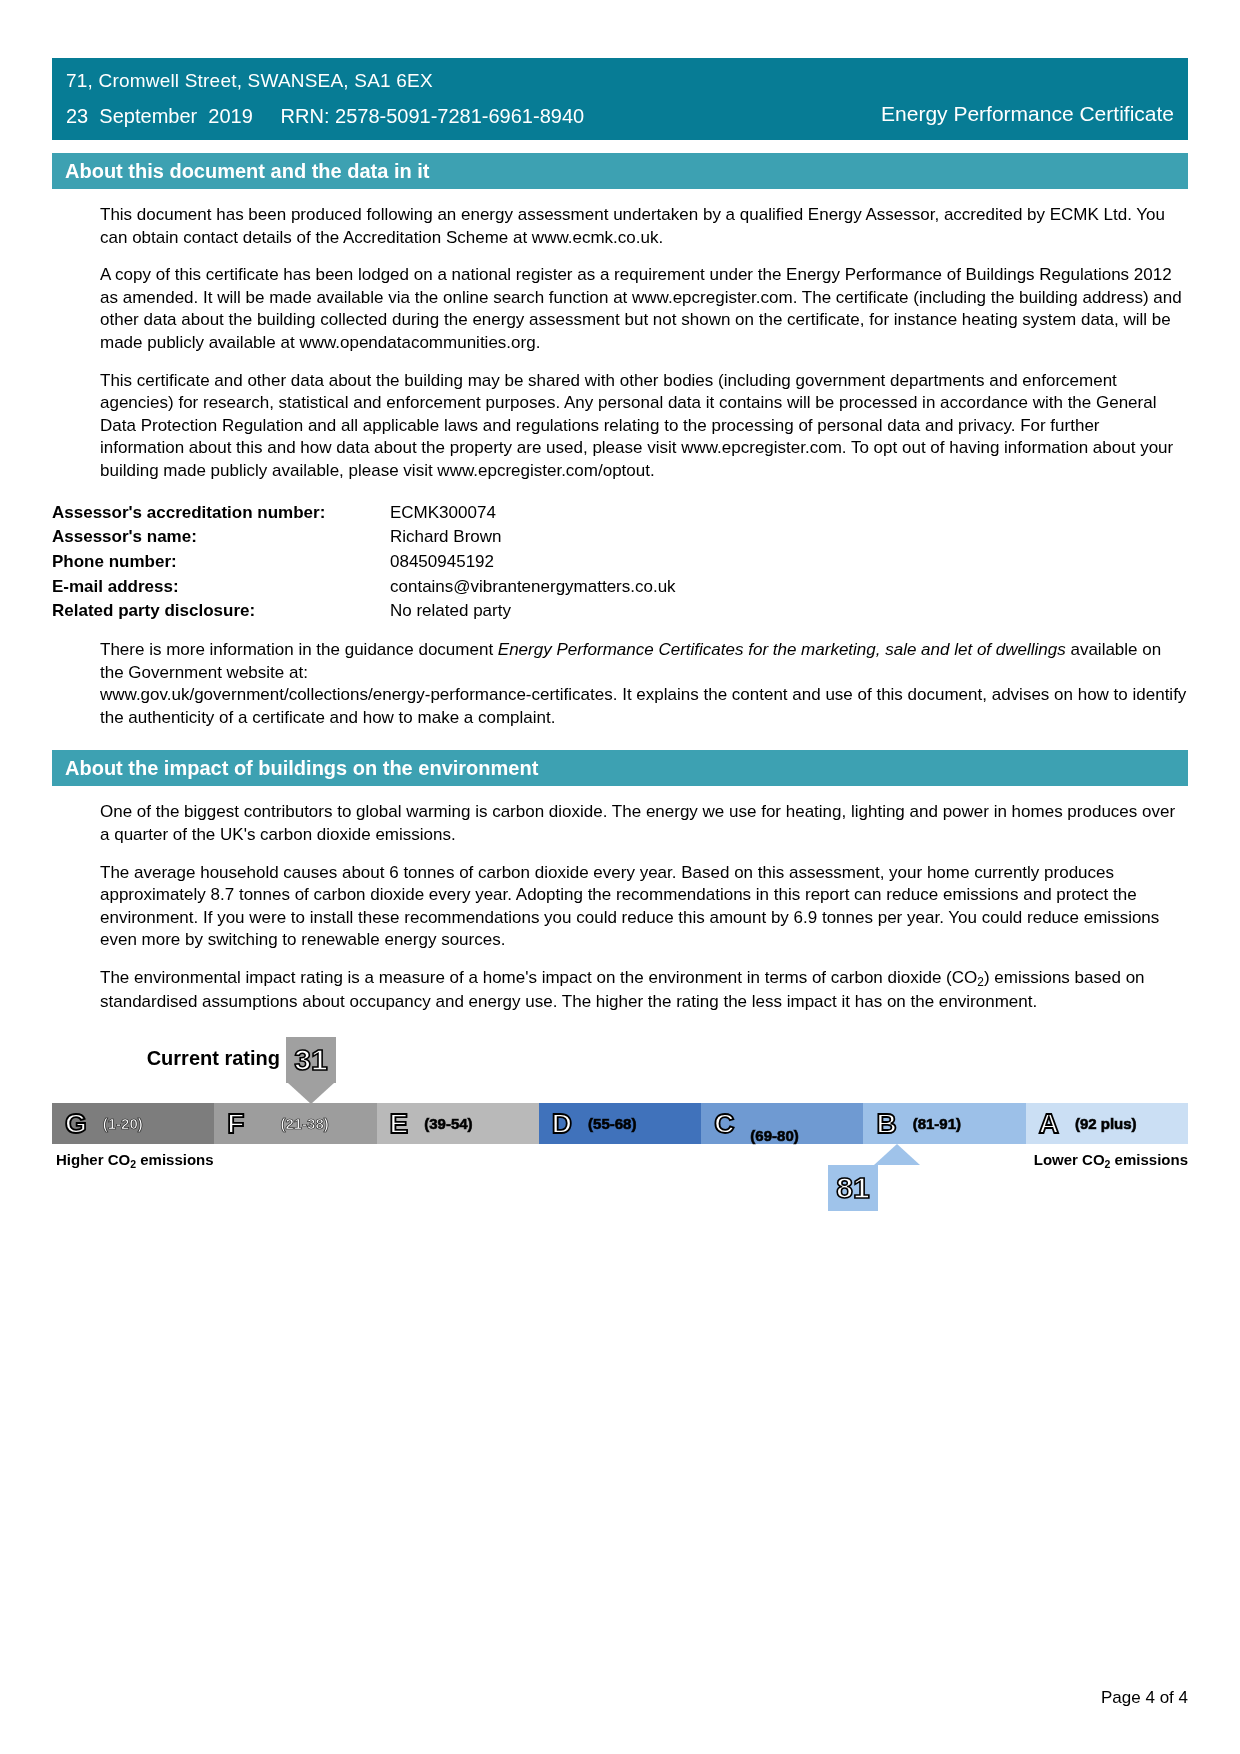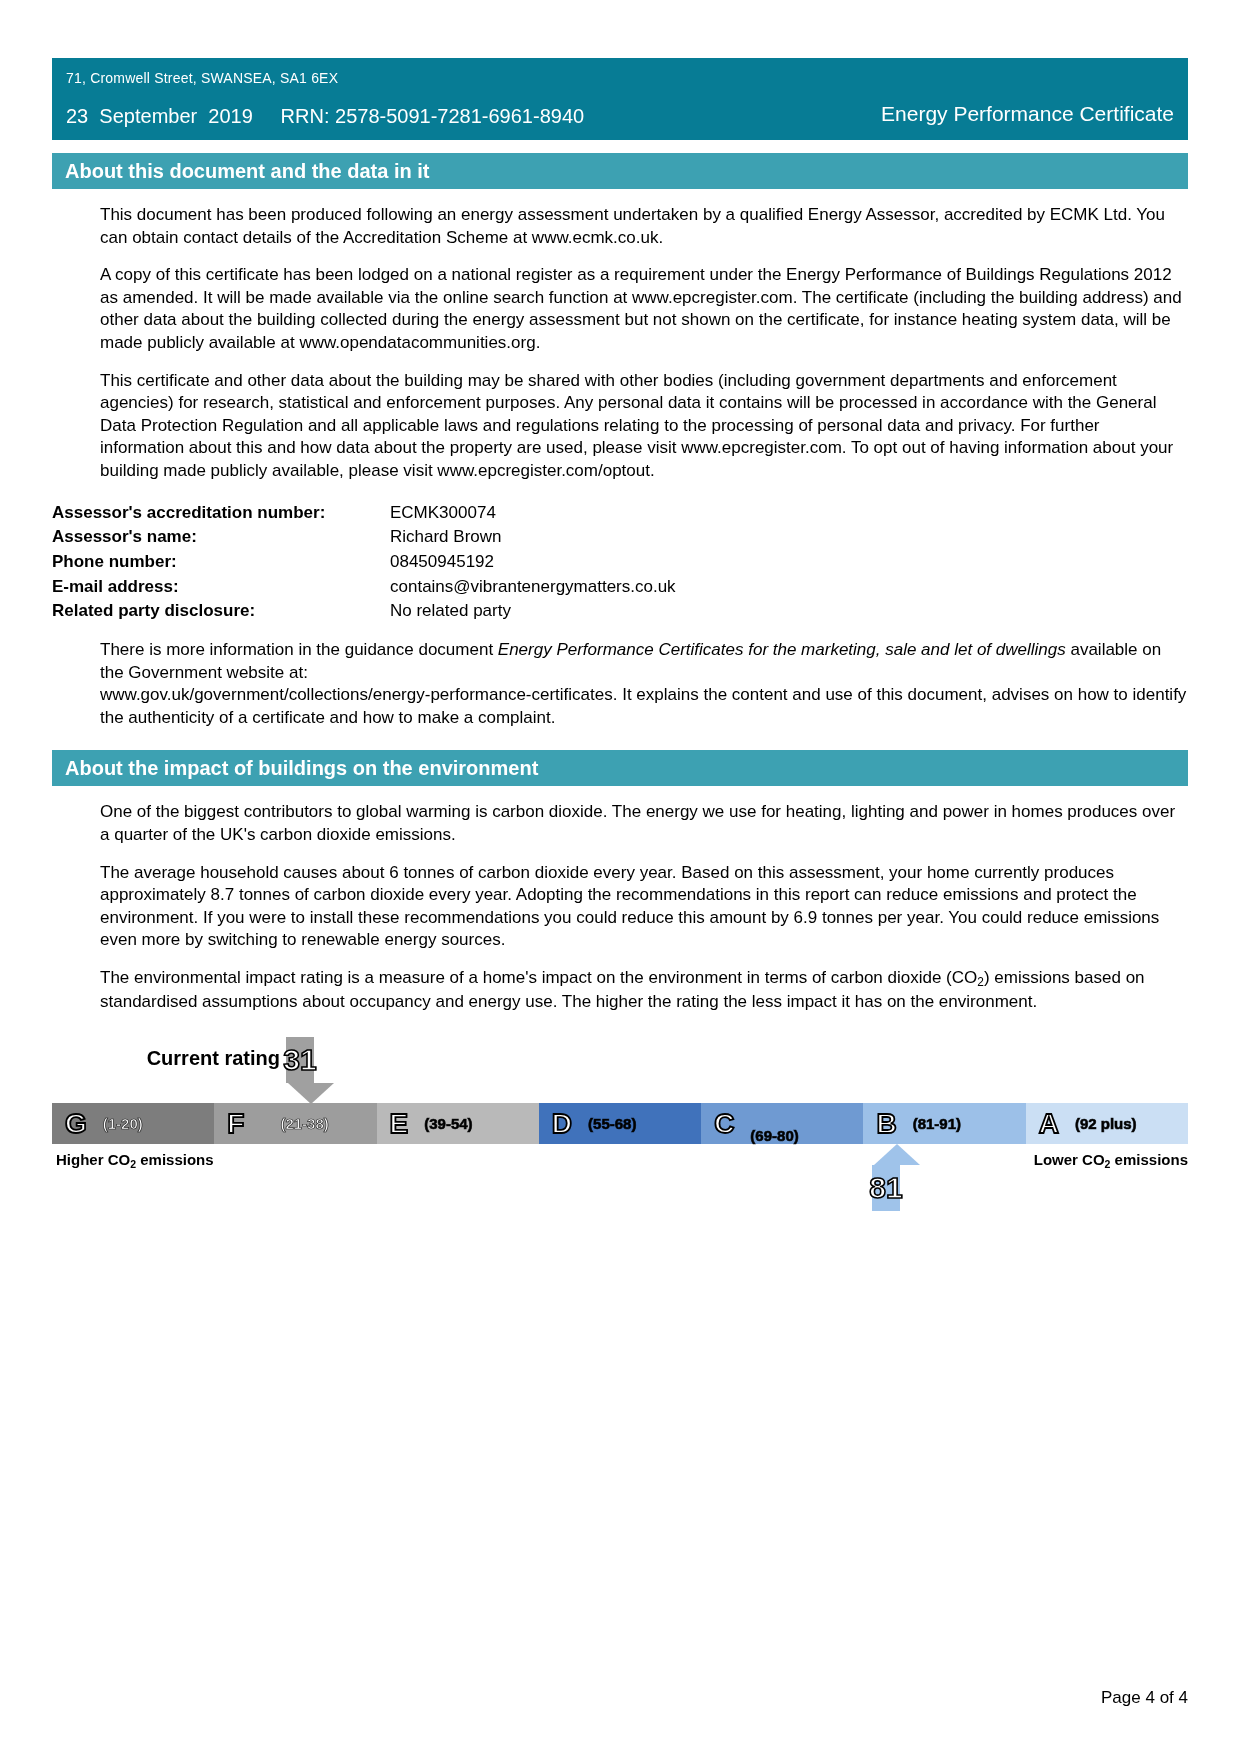--- a/index.html
+++ b/index.html
@@ -15,21 +15,21 @@
     display: flex; flex-direction: column;
   }
   
   .header-bar {
     height: 82px;
     display: flex; justify-content: space-between;
     padding: 12px 14px 12px 14px;
     color: #ffffff;
   }
   .header-left { display: flex; flex-direction: column; justify-content: space-between; }
-  .header-address { font-size: 14px; letter-spacing: 0.2px; }
+  .header-address { font-size: 19px; letter-spacing: 0.2px; }
   .header-daterrn { font-size: 20px; white-space: pre-wrap; }
   .header-title { align-self: flex-end; font-size: 21px; font-weight: normal; padding-bottom: 2px; text-align: right; }
   
   .section-bar {
     height: 36px; margin-top: 13px;
     color: #ffffff; font-size: 20px; font-weight: bold;
     display: flex; align-items: center; padding-left: 13px;
   }
   
   .para { font-size: 17px; line-height: 1.33; margin-top: 15px; margin-left: 48px; }
@@ -39,25 +39,25 @@
   .assessor-table { margin-top: 18px; font-size: 17px; }
   .assessor-row { display: flex; line-height: 1.45; }
   .assessor-label { width: 338px; font-weight: bold; }
   .assessor-value { }
   
   .env-chart { position: relative; height: 186px; margin-top: 24px; width: 1136px; }
   .rating-label { position: absolute; font-size: 20px; font-weight: bold; }
   .current-label { top: 10px; left: 0; width: 228px; text-align: right; }
   .potential-label { top: 140px; left: 0; width: 808px; text-align: right; }
   .marker-box {
-    position: absolute; width: 28px; height: 46px;
+    position: absolute; width: 50px; height: 46px;
     display: flex; align-items: center; justify-content: center;
   }
   .current-box { left: 234px; top: 0; }
-  .potential-box { left: 820px; top: 128px; }
+  .potential-box { left: 776px; top: 128px; }
   .marker-num {
     font-size: 30px; font-weight: bold; color: #ffffff;
     -webkit-text-stroke: 1.6px #000000;
     text-shadow: 0 0 1px #000000;
   }
   .tri { position: absolute; width: 0; height: 0; }
   .tri-down {
     left: 236px; top: 46px;
     border-left: 23px solid transparent; border-right: 23px solid transparent;
     border-top: 21px solid #a0a0a0;

